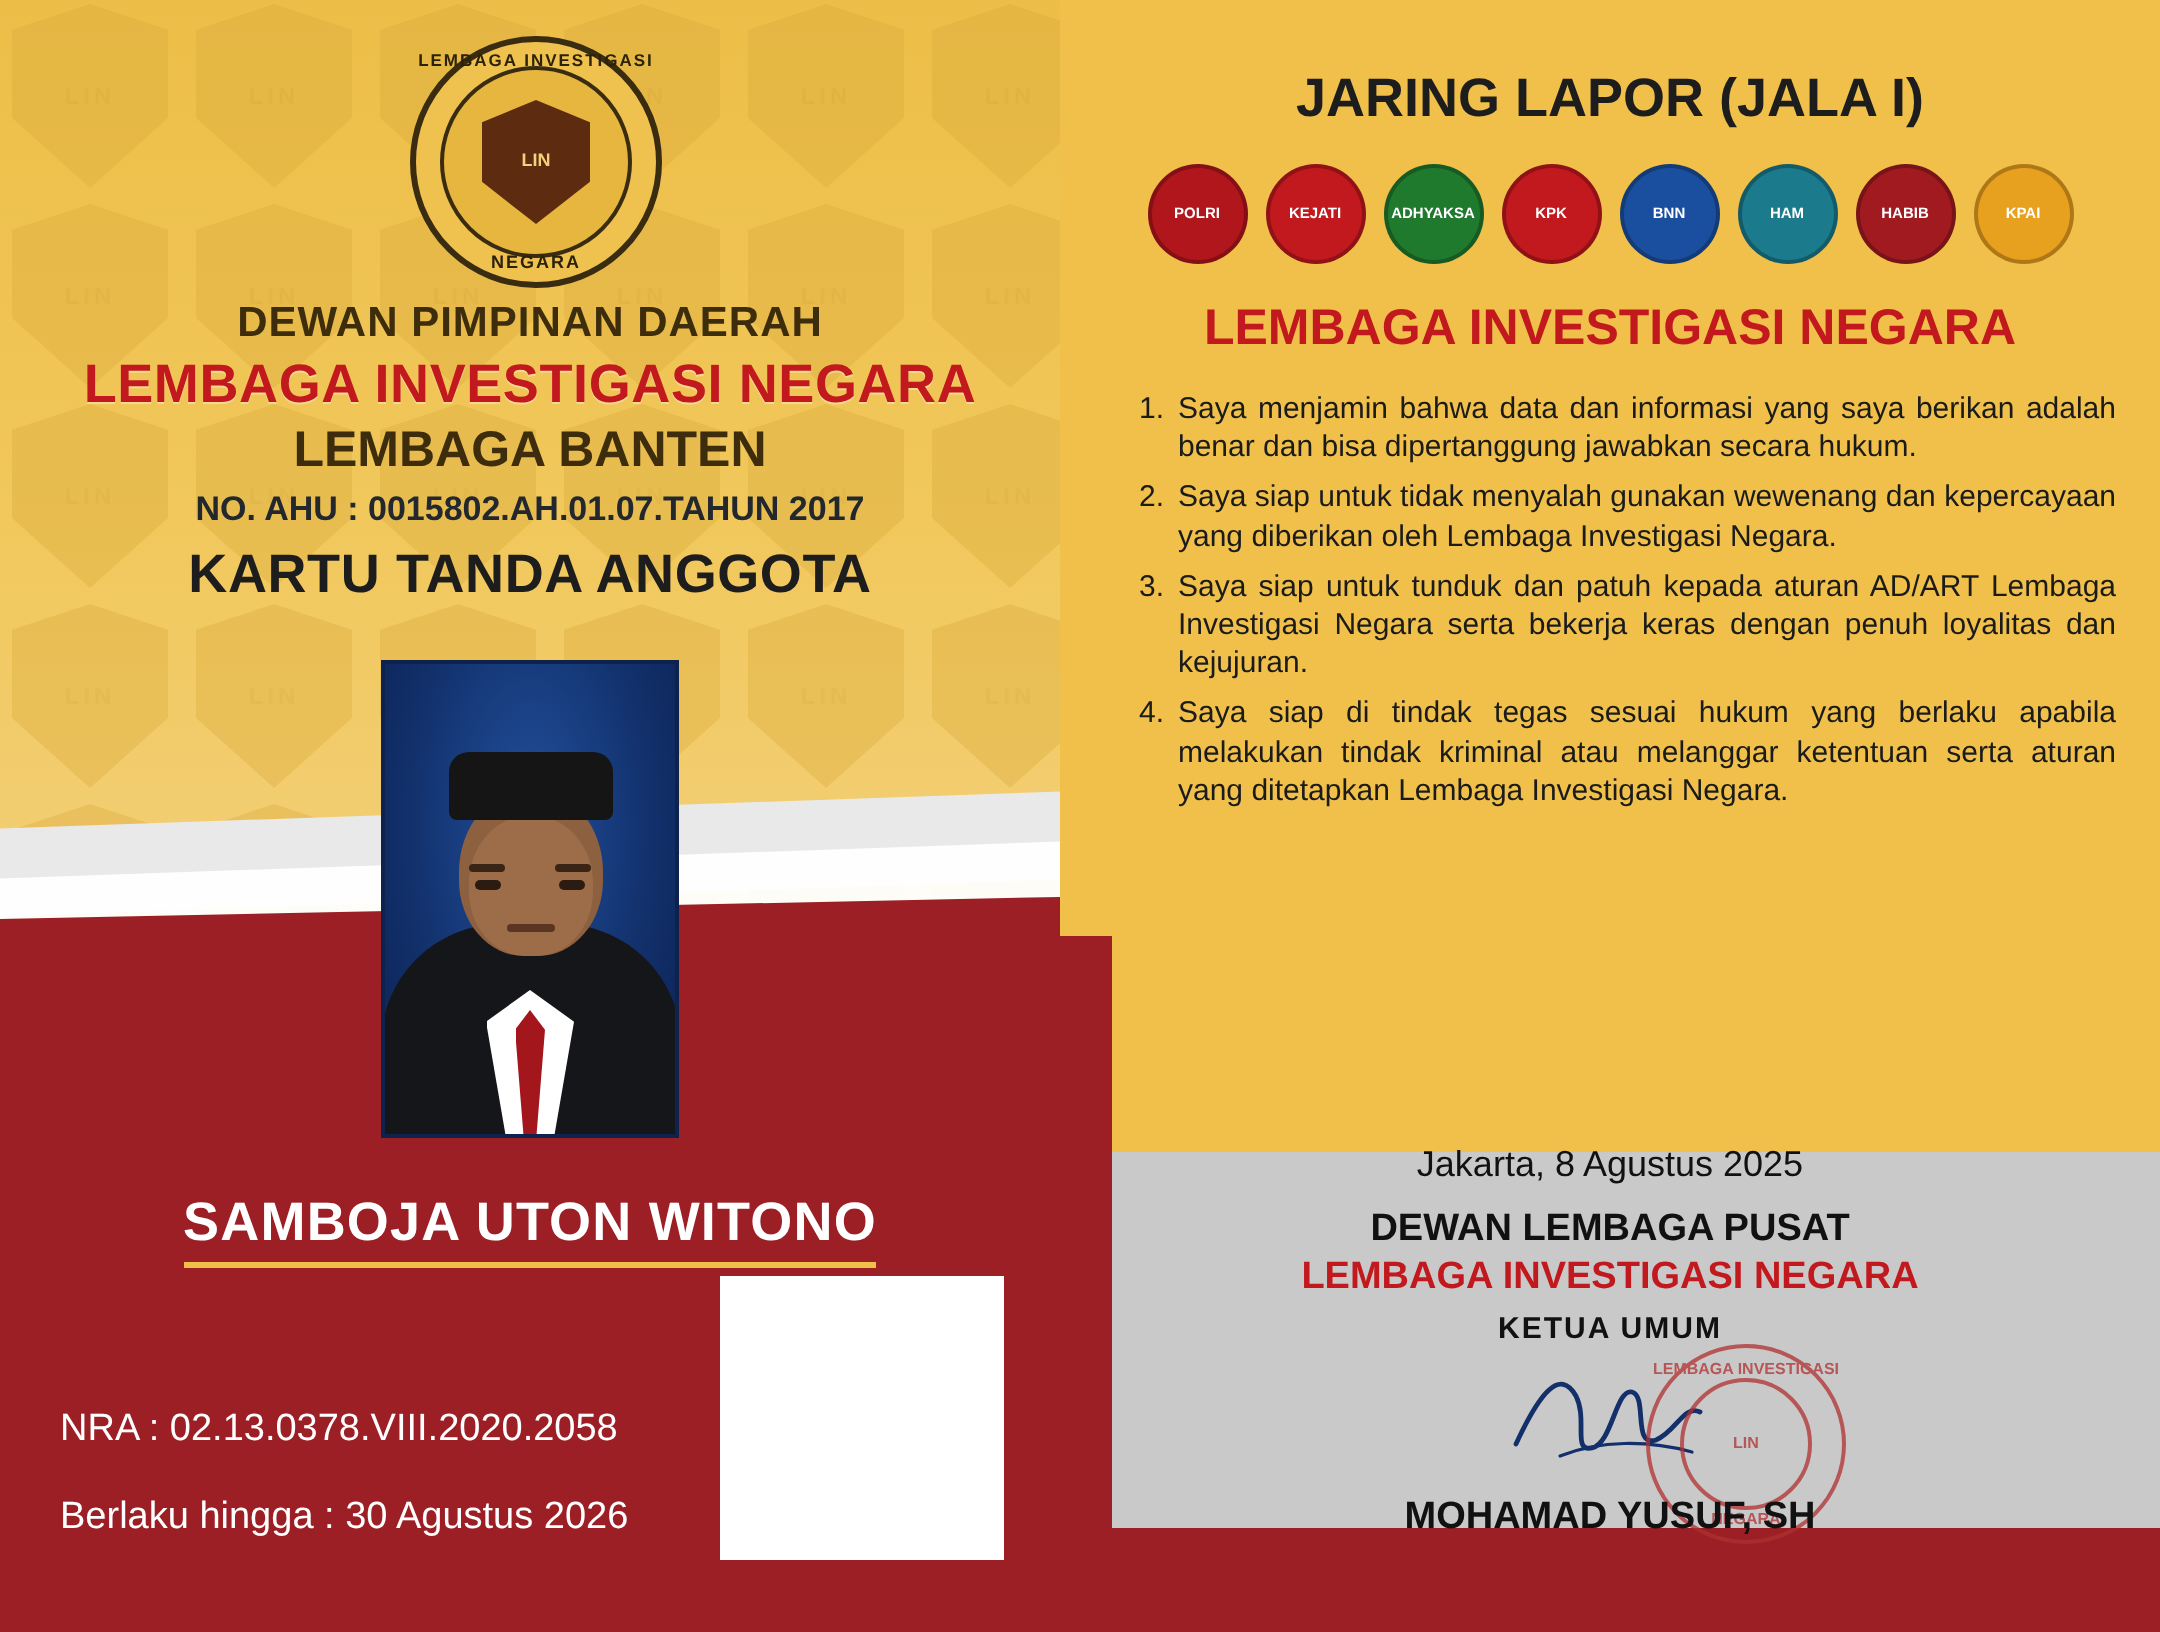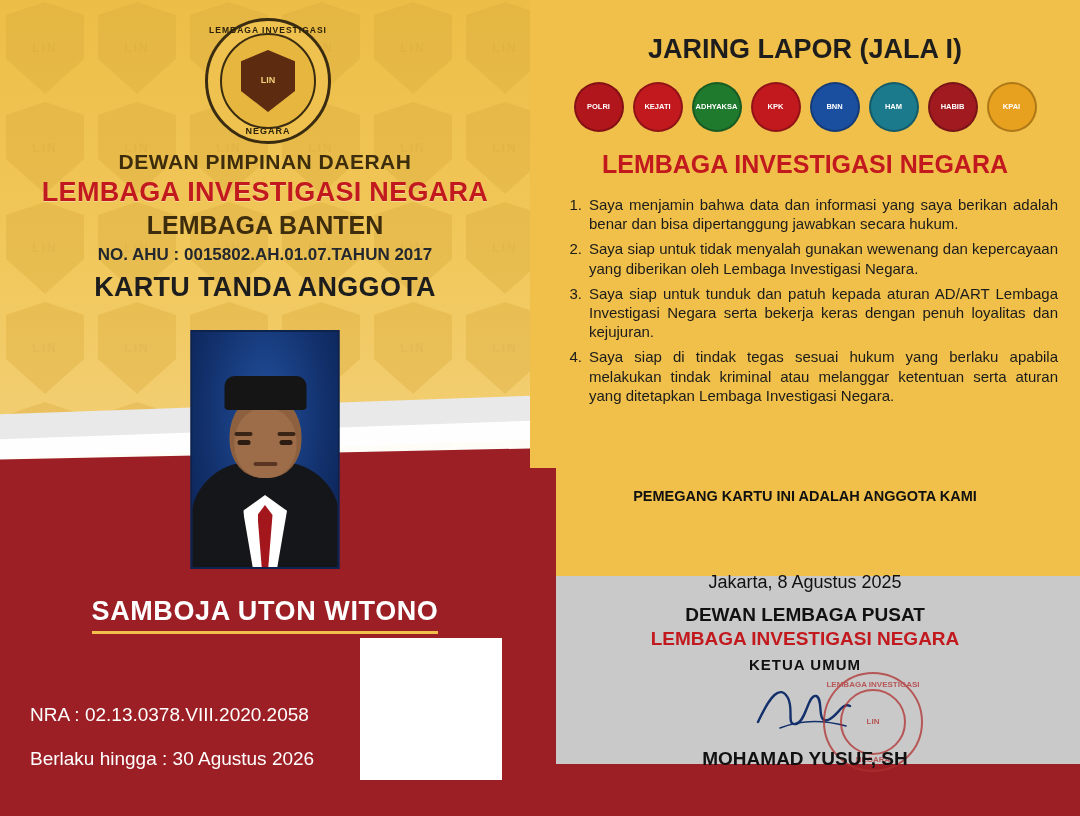--- a/index.html
+++ b/index.html
@@ -790,21 +790,20 @@
         <div class="pl-item">
           <div class="pl-num">3.</div>
           <div class="pl-txt">Saya siap untuk tunduk dan patuh kepada aturan AD/ART Lembaga Investigasi Negara serta bekerja keras dengan penuh loyalitas dan kejujuran.</div>
         </div>
         <div class="pl-item">
           <div class="pl-num">4.</div>
           <div class="pl-txt">Saya siap di tindak tegas sesuai hukum yang berlaku apabila melakukan tindak kriminal atau melanggar ketentuan serta aturan yang ditetapkan Lembaga Investigasi Negara.</div>
         </div>
       </div>
 
-    <div class="holder">PEMEGANG KARTU INI ADALAH ANGGOTA KAMI</div>
 
 
     <div class="b-place">Jakarta, 8 Agustus 2025</div>
     <div class="b-dpp">DEWAN LEMBAGA PUSAT</div>
     <div class="b-lin2">LEMBAGA INVESTIGASI NEGARA</div>
     <div class="b-ketua">KETUA UMUM</div>
 
     <div class="sign">
       <svg viewBox="0 0 110 62">
         <path d="M8 46 C20 20, 30 8, 38 22 C44 34, 36 50, 46 48 C56 46, 58 18, 66 20 C74 22, 66 48, 78 44 C88 40, 92 26, 100 30" fill="none" stroke="#13306b" stroke-width="2.4" stroke-linecap="round"></path>

